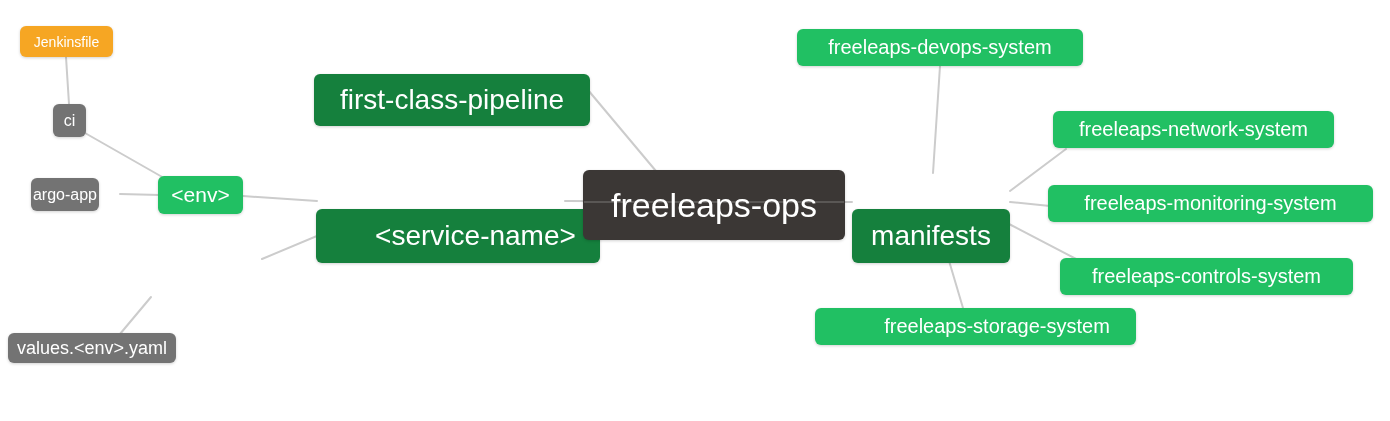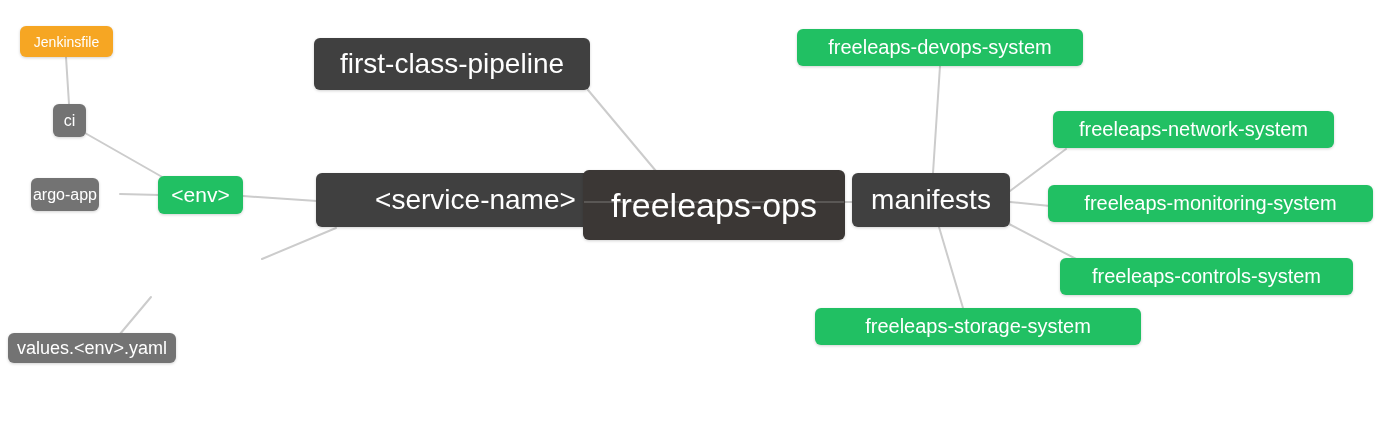--- a/index.html
+++ b/index.html
@@ -29,41 +29,41 @@
     align-items: center;
     justify-content: center;
     color: #ffffff;
     white-space: nowrap;
     border-radius: 6px;
     box-shadow: 0 1px 3px rgba(0,0,0,0.18);
     cursor: pointer;
     user-select: none;
   }
   .bg-root   { background: #3b3735; }
-  .bg-blue   { background: #404040; }
+  .bg-blue   { background: #15803d; margin-top: 36px; }
   .bg-green  { background: #21c063; }
   .bg-red    { background: #737373; }
   .bg-orange { background: #f6a623; }
 
   
   .n-ops        { left: 583px; top: 170px; width: 262px; height: 70px; font-size: 34px; }
   .n-pipeline   { left: 314px; top:  38px; width: 276px; height: 52px; font-size: 28px; }
   .n-service    { left: 316px; top: 173px; width: 249px; height: 54px; font-size: 28px; padding-left: 35px; }
   .n-manifests  { left: 852px; top: 173px; width: 158px; height: 54px; font-size: 28px; }
   .n-env        { left: 158px; top: 176px; width:  85px; height: 38px; font-size: 21px; }
   .n-helm       { left: 146px; top: 258px; width: 117px; height: 38px; font-size: 21px; }
   .n-ci         { left:  53px; top: 104px; width:  33px; height: 33px; font-size: 16px; }
   .n-argo       { left:  31px; top: 178px; width:  68px; height: 33px; font-size: 16px; }
   .n-jenkins    { left:  20px; top:  26px; width:  93px; height: 31px; font-size: 14px; }
   .n-values     { left:   8px; top: 333px; width: 168px; height: 30px; font-size: 18px; }
   .n-devops     { left: 797px; top:  29px; width: 286px; height: 37px; font-size: 20px; }
   .n-network    { left: 1053px; top: 111px; width: 281px; height: 37px; font-size: 20px; }
   .n-monitoring { left: 1048px; top: 185px; width: 325px; height: 37px; font-size: 20px; }
   .n-controls   { left: 1060px; top: 258px; width: 293px; height: 37px; font-size: 20px; }
-  .n-storage    { left: 815px; top: 308px; width: 326px; height: 37px; font-size: 20px; }
+  .n-storage    { left: 815px; top: 308px; width: 278px; height: 37px; font-size: 20px; padding-left: 43px; }
 </style>
 </head>
 <body>
 
 <div class="canvas">
 
   <svg class="edges" viewBox="0 0 1390 421">
     <g stroke="#cccccc" stroke-width="2" fill="none" stroke-linecap="round">
       <line x1="66" y1="57" x2="69" y2="104"></line>
       <line x1="85" y1="133" x2="164" y2="178"></line>

